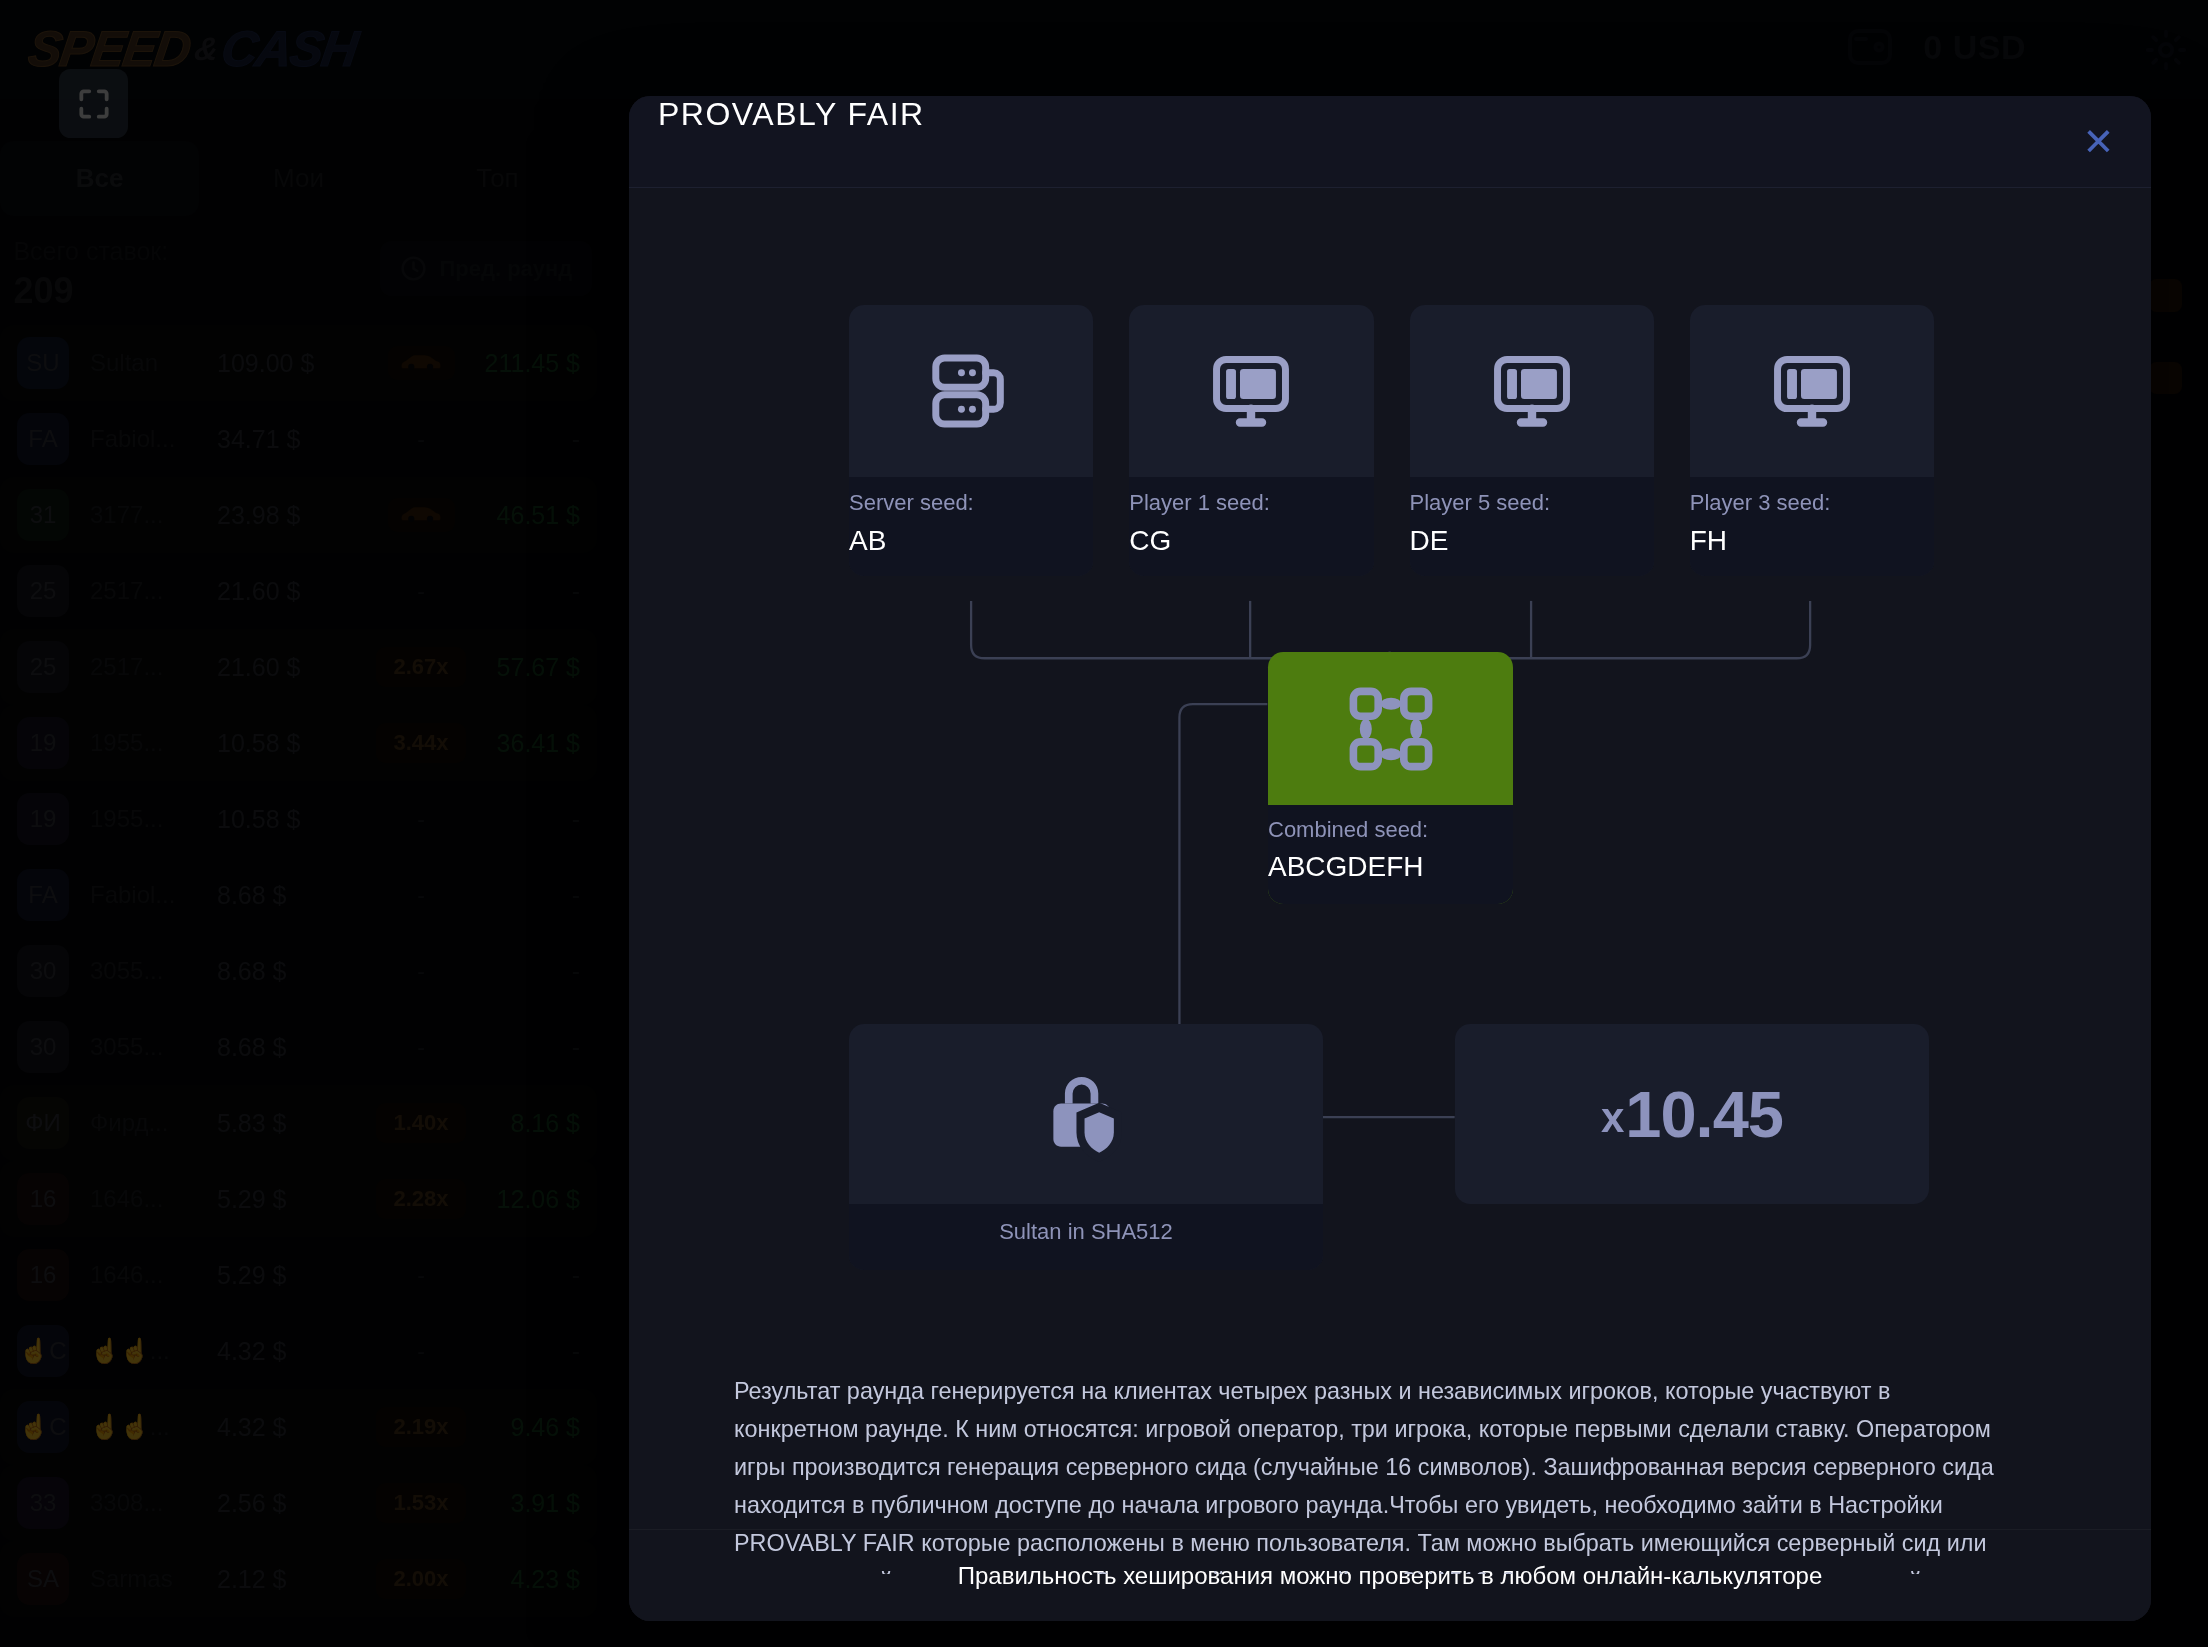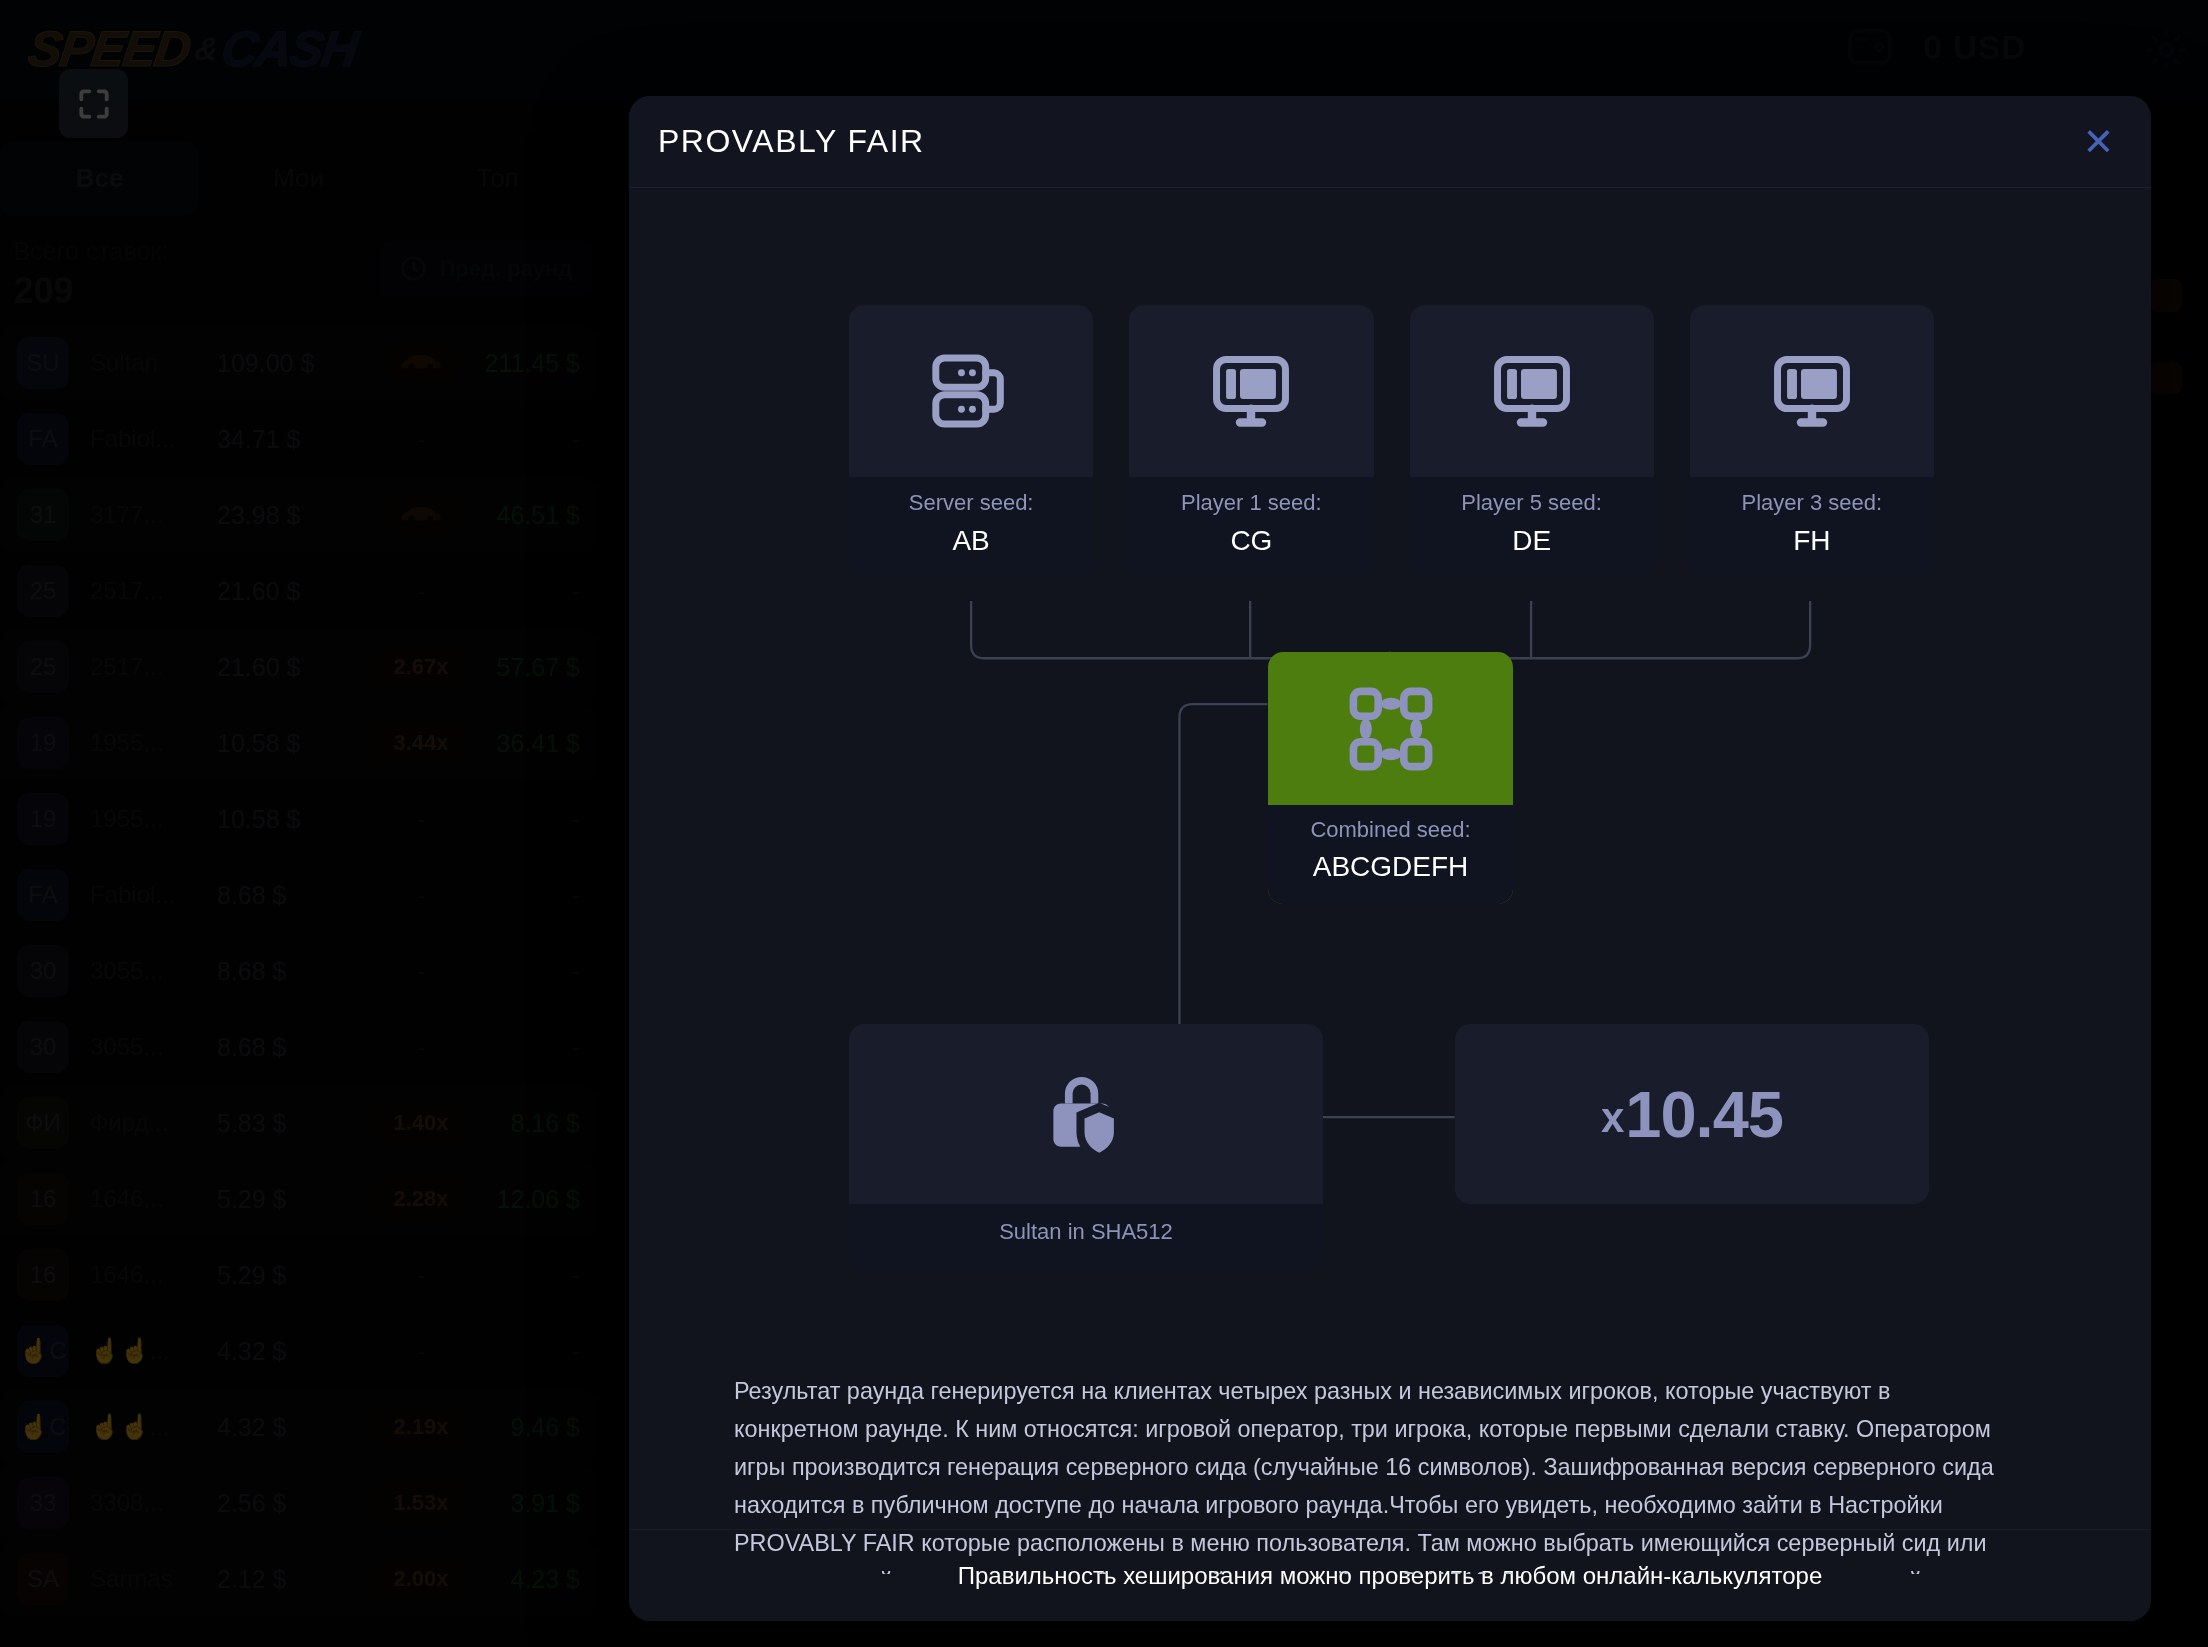--- a/index.html
+++ b/index.html
@@ -98,21 +98,21 @@
   
   #modal {
     position:absolute; left:629px; top:96px; width:1522px; height:1525px;
     background:#12141d; border-radius:21px; overflow:hidden;
     box-shadow:0 29px 86px rgba(0,0,0,.6);
     display:flex; flex-direction:column;
   }
   .modal-head {
     height:92px; flex:0 0 92px; position:relative;
     border-bottom:1px solid #1d2030; background:#121420;
-    display:flex; align-items:center;
+    display:flex; 
   }
   .modal-title {
     margin-left:29px; color:#ffffff; font-size:32px; letter-spacing:1.5px; font-weight:400;
   }
   .close-x {
     position:absolute; right:32.5px; top:50%; transform:translateY(-50%);
     width:40px; height:40px; color:#4763b8; cursor:pointer;
     display:flex; align-items:center; justify-content:center; font-size:38px; line-height:1;
   }
 
@@ -124,21 +124,21 @@
     display:flex; gap:36px;
   }
   .seed-card {
     width:245px; border-radius:15.3px; overflow:hidden;
     background:#191d2b;
   }
   .seed-ico {
     height:172px; display:flex; align-items:center; justify-content:center;
   }
   .seed-ico svg { width:88px; height:88px; }
-  .seed-meta { background:#101320; padding:13.4px 0 19px; text-align:center; }
+  .seed-meta { background:#101320; padding:13.4px 0 19px; }
   .seed-meta .k { color:#8e93b8; font-size:22px; }
   .seed-meta .v { color:#ffffff; font-size:28px; margin-top:8.6px; }
 
   
   .wires { position:absolute; left:0; top:0; width:1464px; height:1233px; pointer-events:none; }
 
   
   .combined {
     position:absolute; left:639px; top:464px; width:245px;
     border-radius:15.3px; overflow:hidden; background:#4d7c0f;

